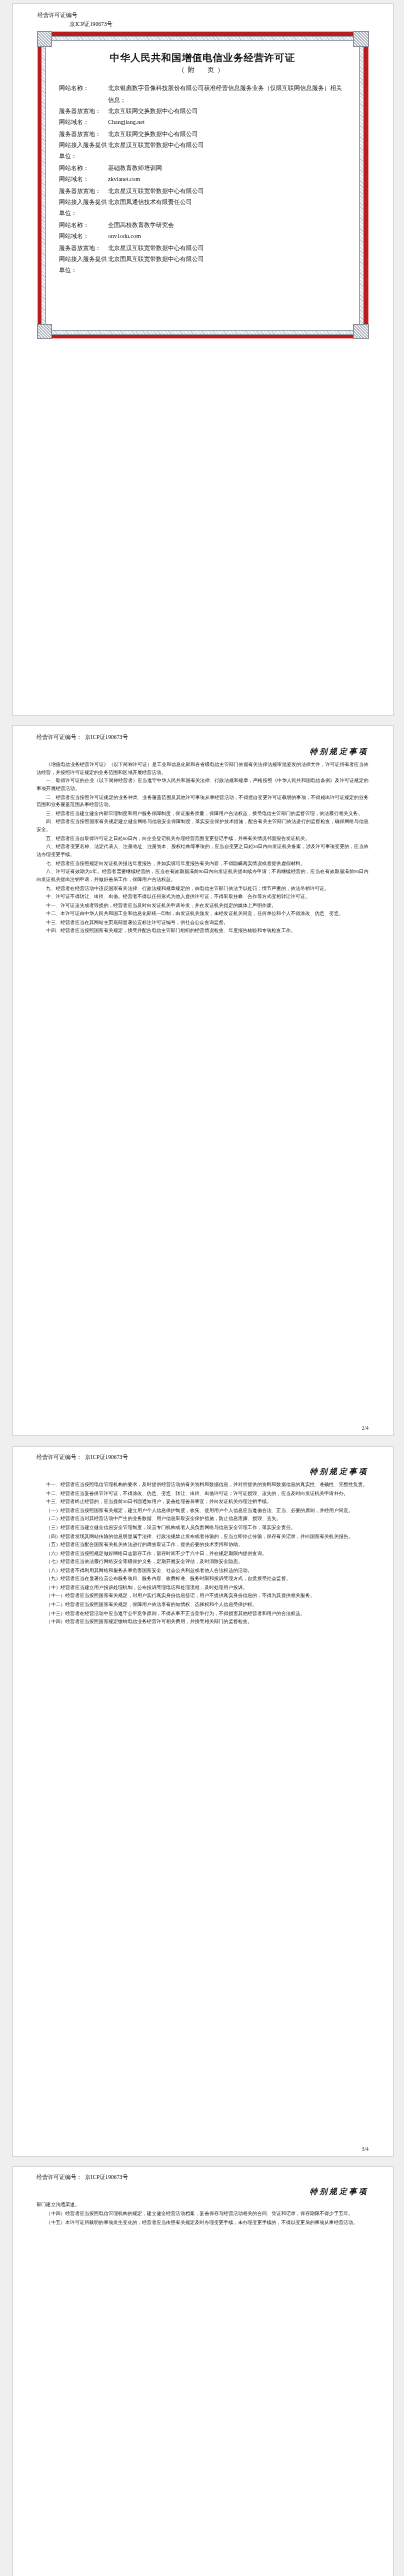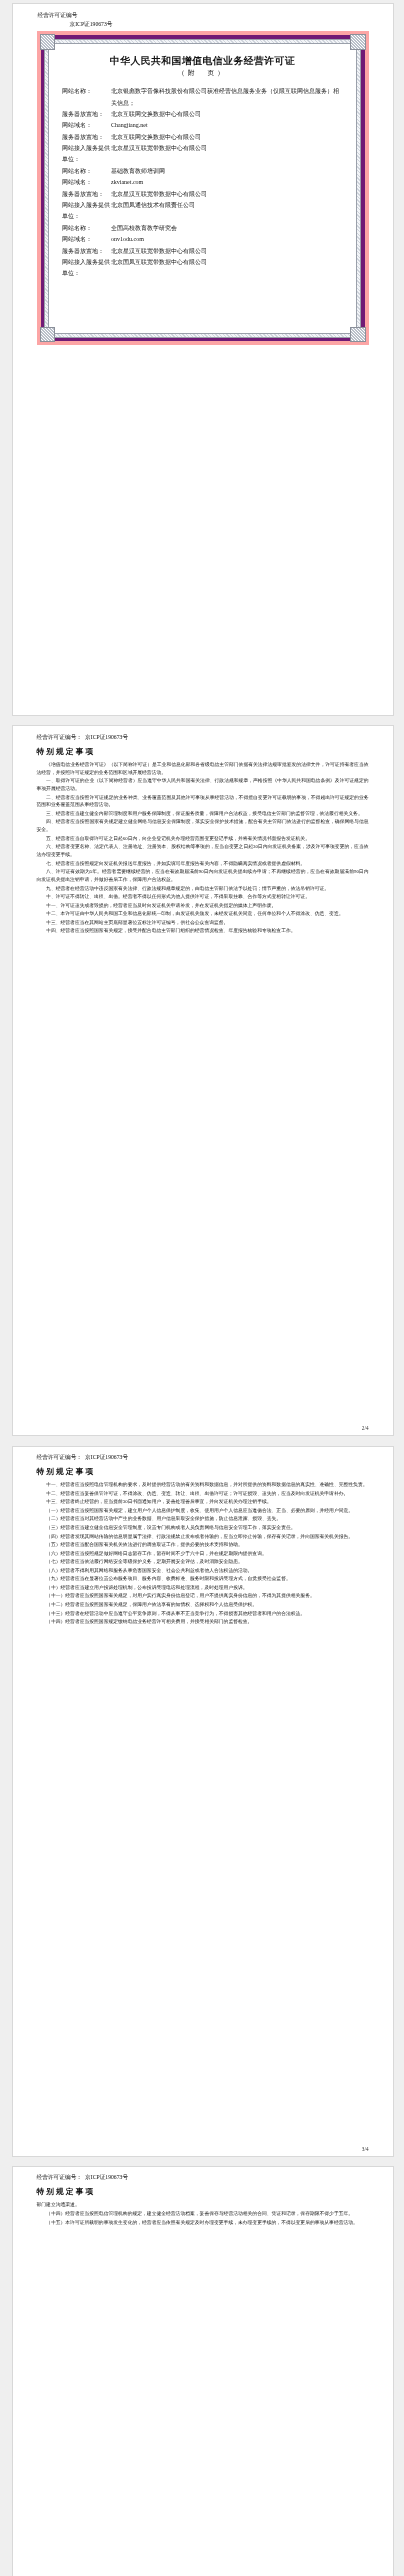--- a/index.html
+++ b/index.html
@@ -45,35 +45,36 @@
     align-items: baseline;
     gap: 3.1px;
     font-size: 5.7px;
     color: #111;
     margin-bottom: 5.2px;
   }
   .head-row .label { white-space: nowrap; }
   .head-row .value { white-space: nowrap; }
 
   .sec-title {
-    text-align: left;
+    text-align: right;
     font-size: 7.7px;
     letter-spacing: 2.1px;
     font-weight: bold;
     color: #111;
     margin: 5.2px 0 4.1px 0;
     font-family: "Liberation Serif", "DejaVu Serif", serif;
+    font-style: italic;
   }
 
   
   .frame-outer {
     position: relative;
-    border: 4px solid #fca5a5;
+    border: 1px solid #fca5a5;
     padding: 3.6px;
-    background: #701a75;
+    background: #b91c1c;
   }
   .frame-mid {
     border: 0.5px solid #9aa0aa;
     padding: 2.6px;
     background:
       repeating-linear-gradient(45deg, #cfd4dc 0px, #cfd4dc 1px, #f2f4f7 1px, #f2f4f7 2.6px);
   }
   .frame-inner {
     border: 0.5px solid #9aa0aa;
     background: #ffffff;

